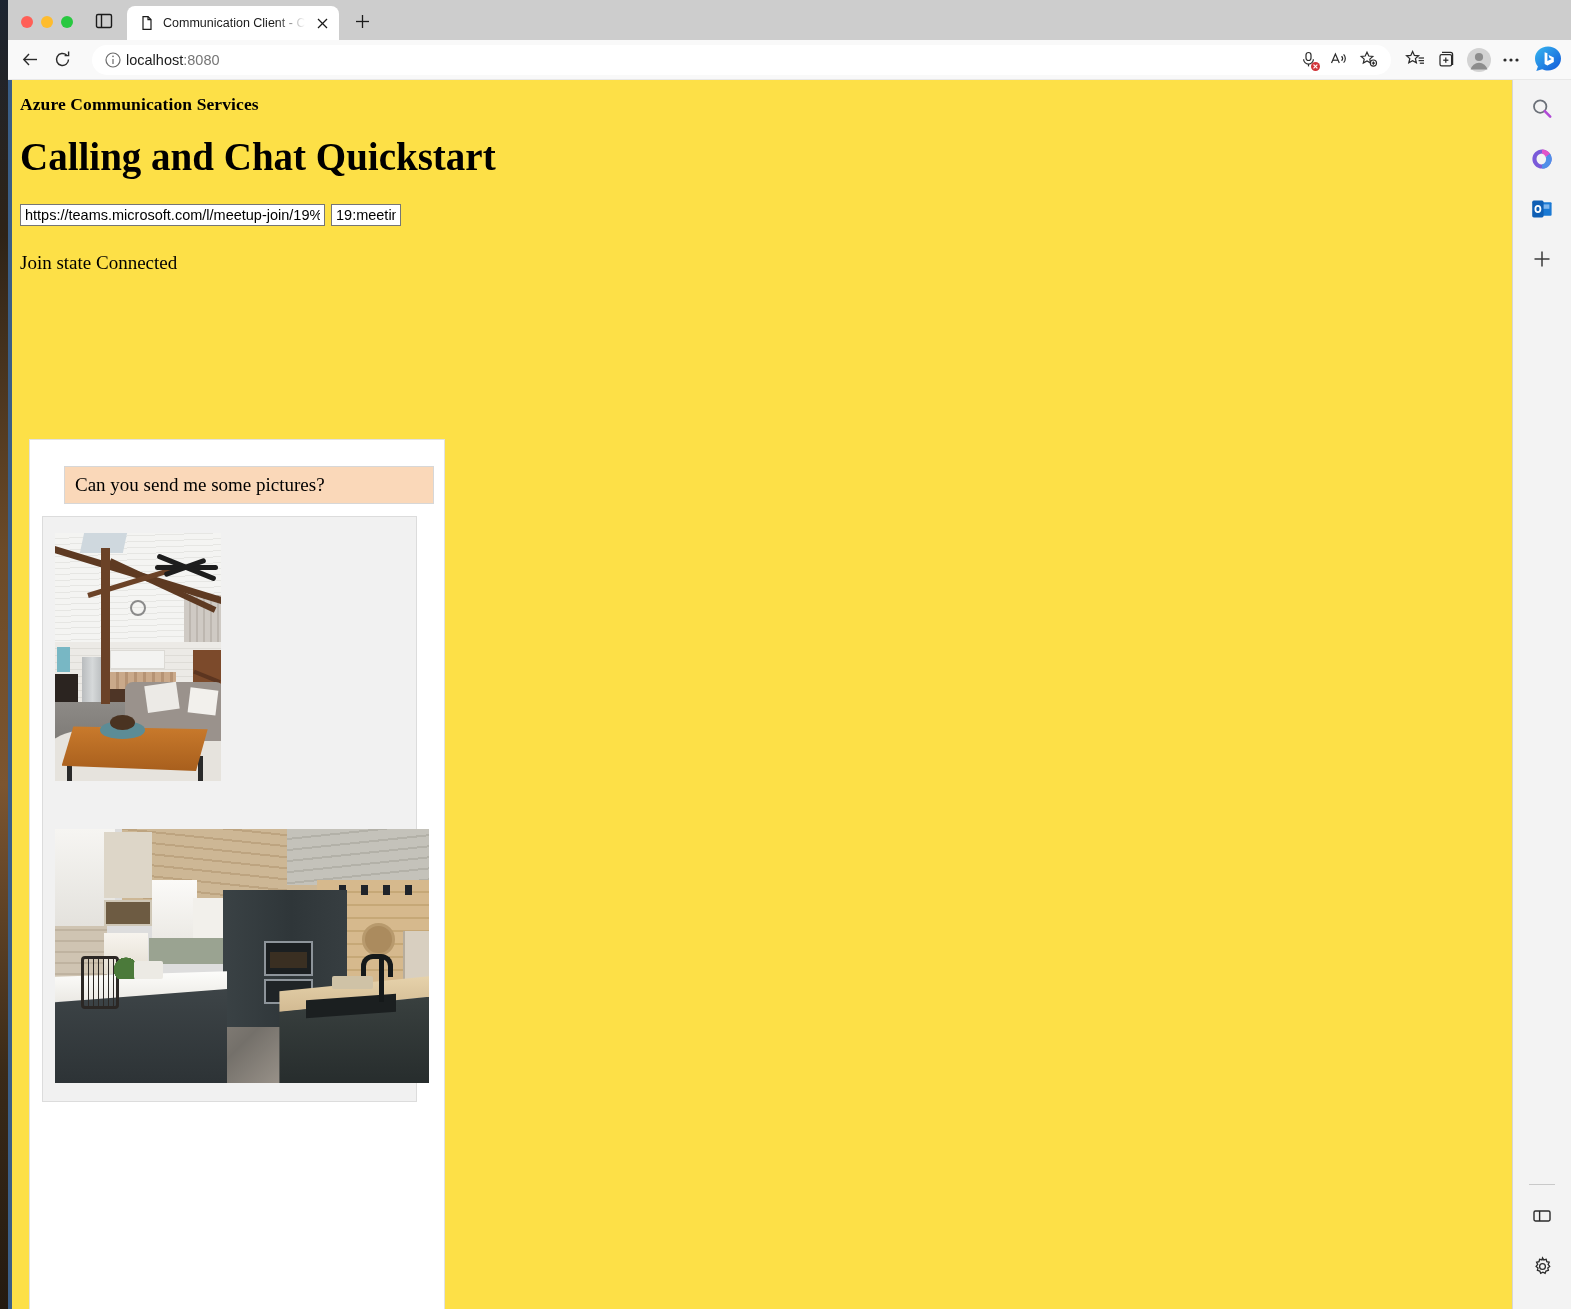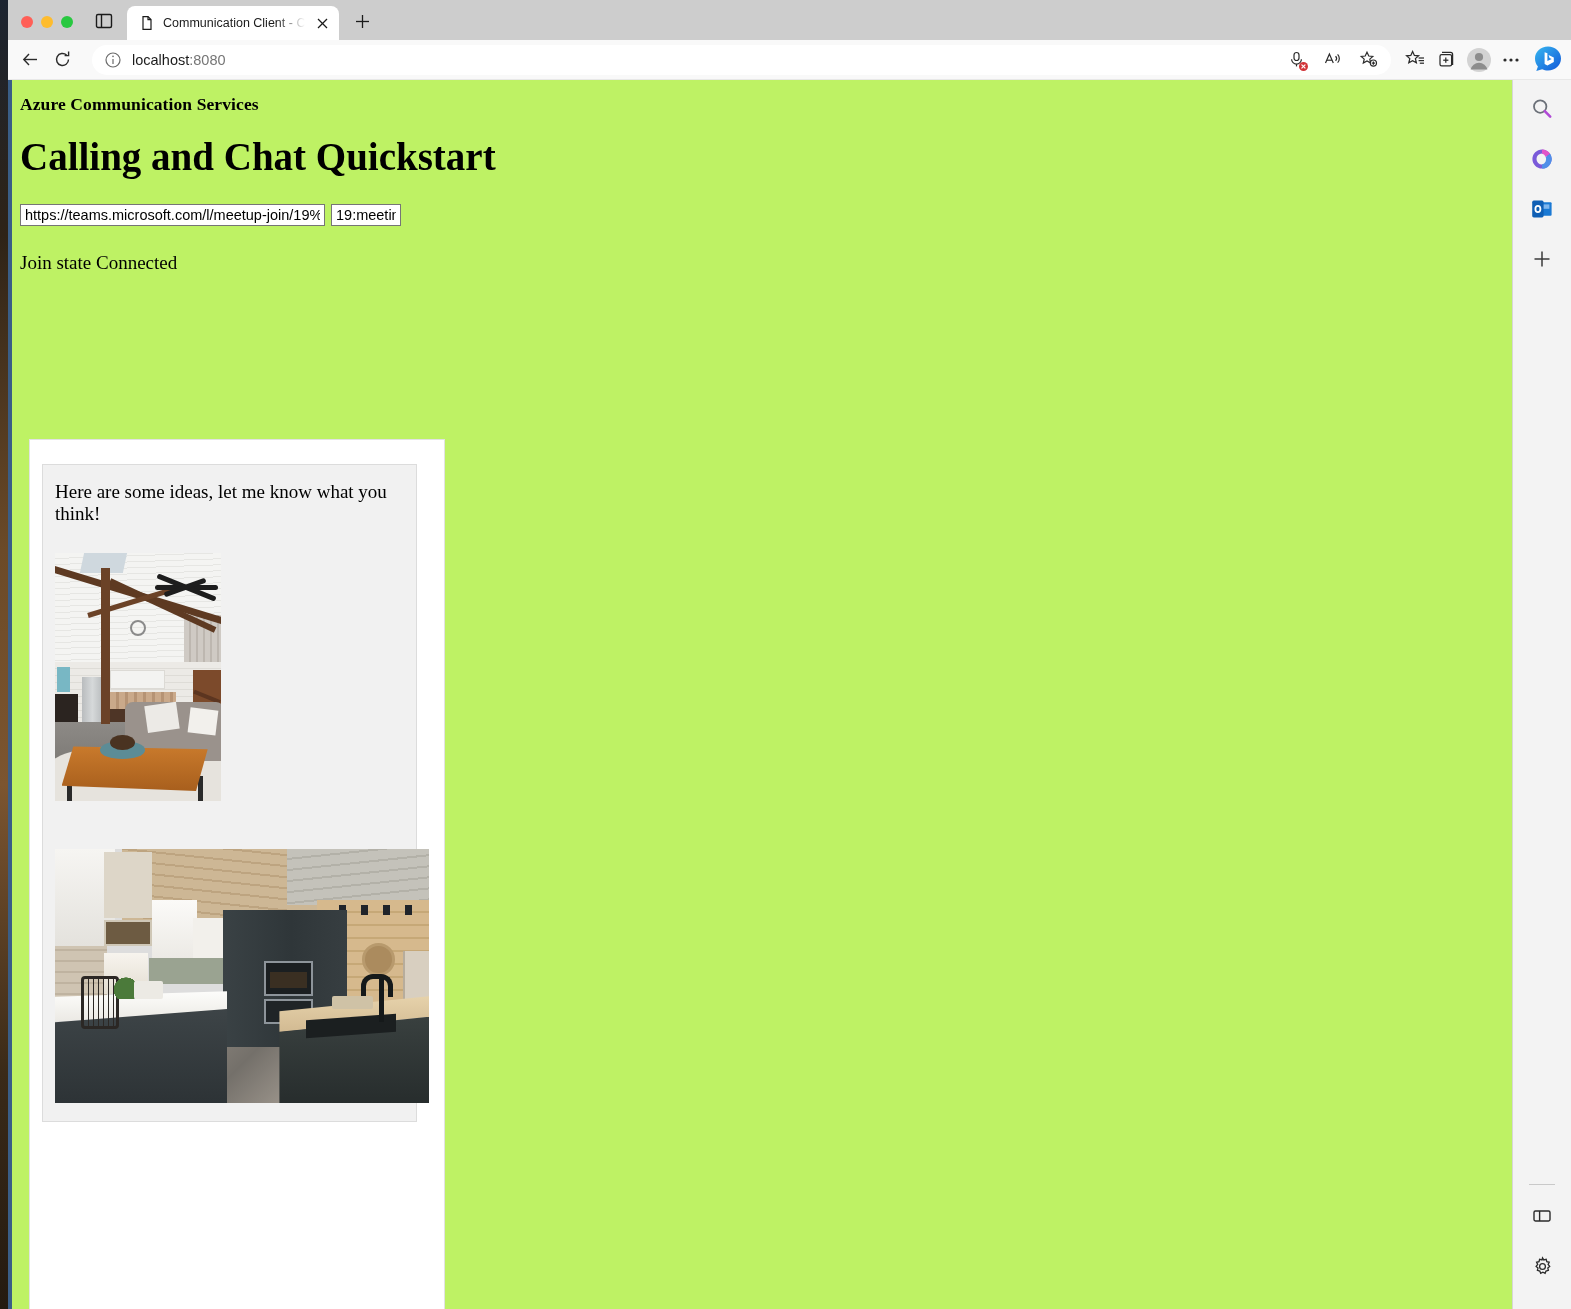--- a/index.html
+++ b/index.html
@@ -94,21 +94,21 @@
     border-radius: 4px;
   }
   #address-bar {
     flex: 1 1 auto;
     height: 30px;
     margin: 0 8px 0 14px;
     background: #ffffff;
     border-radius: 15px;
     display: flex; align-items: center;
     padding: 0 10px 0 12px;
-    gap: 10px;
+    gap: 4px;
     min-width: 0;
   }
   #site-info-icon { flex: 0 0 18px; width: 18px; height: 18px; color: #6b6b6b; }
   #url-text {
     font-size: 14.5px; color: #1b1b1b; white-space: nowrap;
     overflow: hidden; flex: 1 1 auto;
   }
   #url-text .dim { color: #767676; }
   .addr-icon {
     width: 26px; height: 26px; flex: 0 0 26px;
@@ -124,21 +124,21 @@
   }
   #bing-button {
     width: 34px; height: 34px; flex: 0 0 34px; margin-left: 4px;
     display: flex; align-items: center; justify-content: center;
   }
 
   
   #below-toolbar { position: relative; height: 1229px; display: flex; }
   #page-viewport {
     width: 1505px; flex: 0 0 1505px;
-    background: #bef264;
+    background: #fde047;
     border-right: 1px solid #d6d6d6;
     position: relative;
     overflow: hidden;
   }
   #left-window-edge {
     position: absolute; left: 0; top: 0; bottom: 0;
     width: 4px; background: #3a5e86;
     z-index: 5;
   }
 
@@ -648,23 +648,23 @@
         <div id="call-state-row">
           <span>Join state</span>
           <b>Connected</b>
         </div>
 
       </div>
 
       <div id="chat-panel">
         <div id="message-thread">
 
+          <div class="msg-sent">Can you send me some pictures?</div>
 
           <div class="msg-received">
-            <p class="msg-text">Here are some ideas, let me know what you think!</p>
 
             <div class="photo" id="photo-living-room">
               <div class="lr-ceiling"></div>
                 <div class="lr-skylight"></div>
               <div class="lr-stonewall"></div>
               <div class="lr-beam-a"></div>
                 <div class="lr-beam-c"></div>
                 <div class="lr-beam-d"></div>
               <div class="lr-fan">
                   <i></i>

